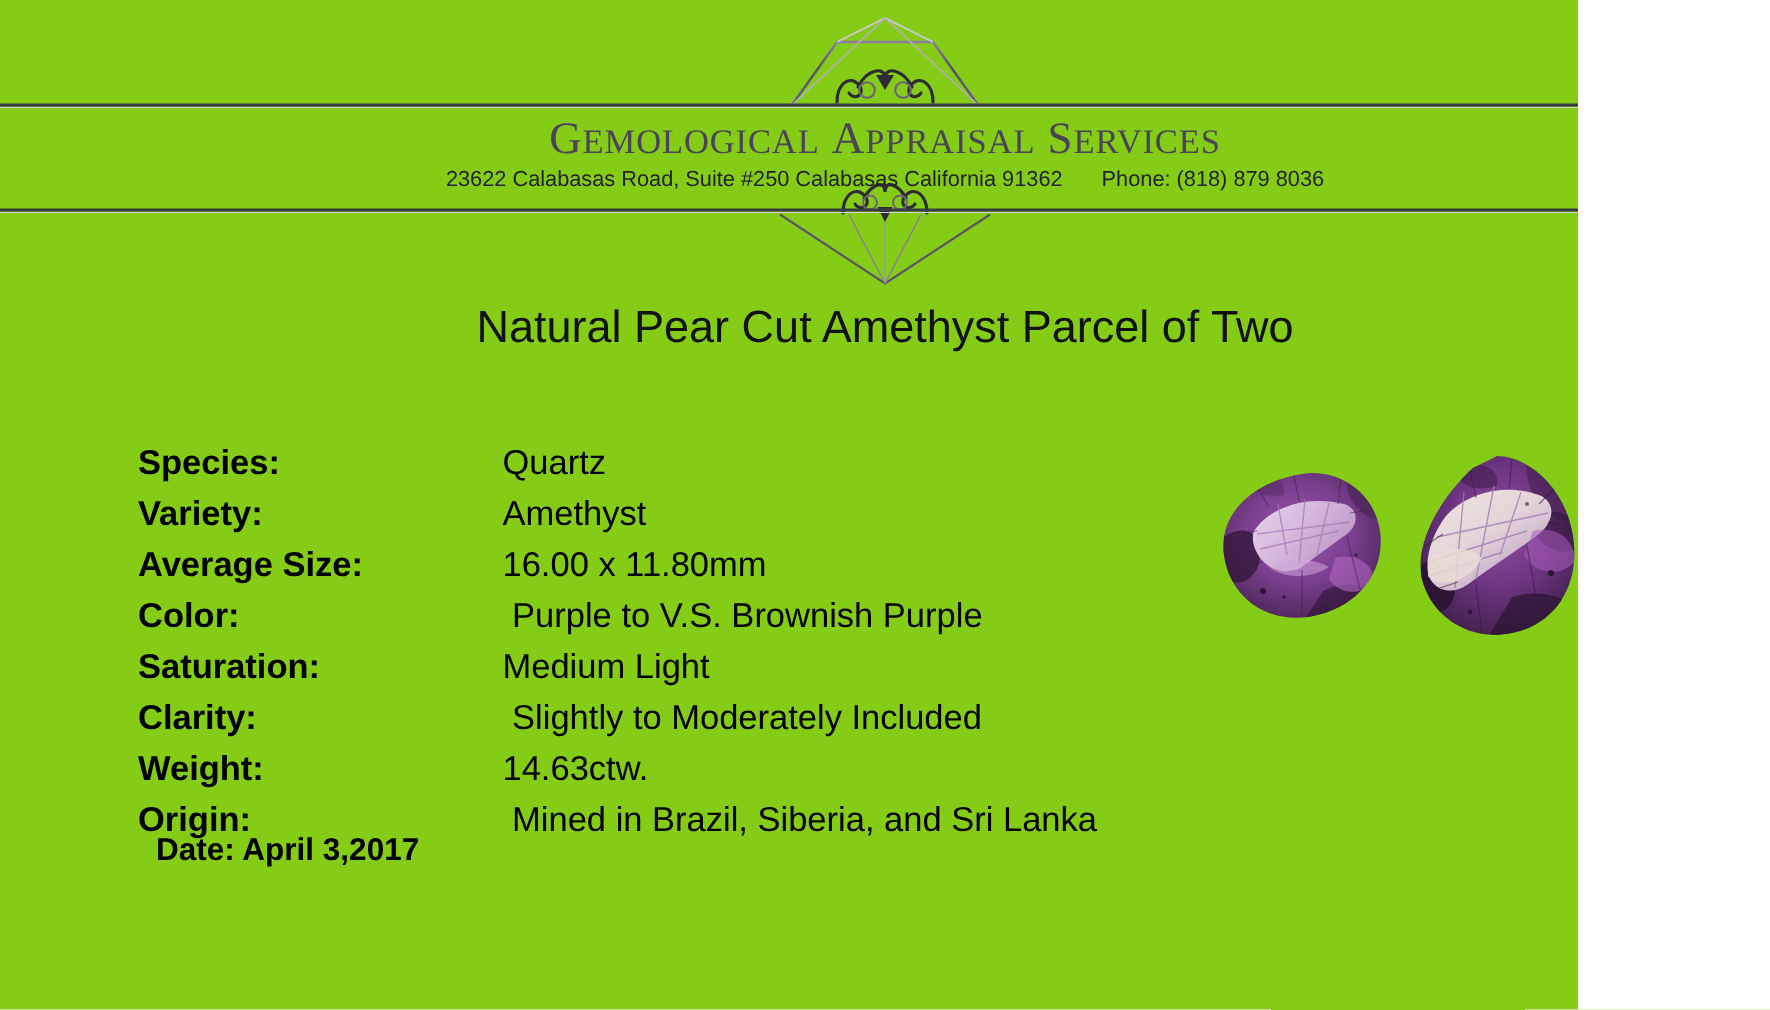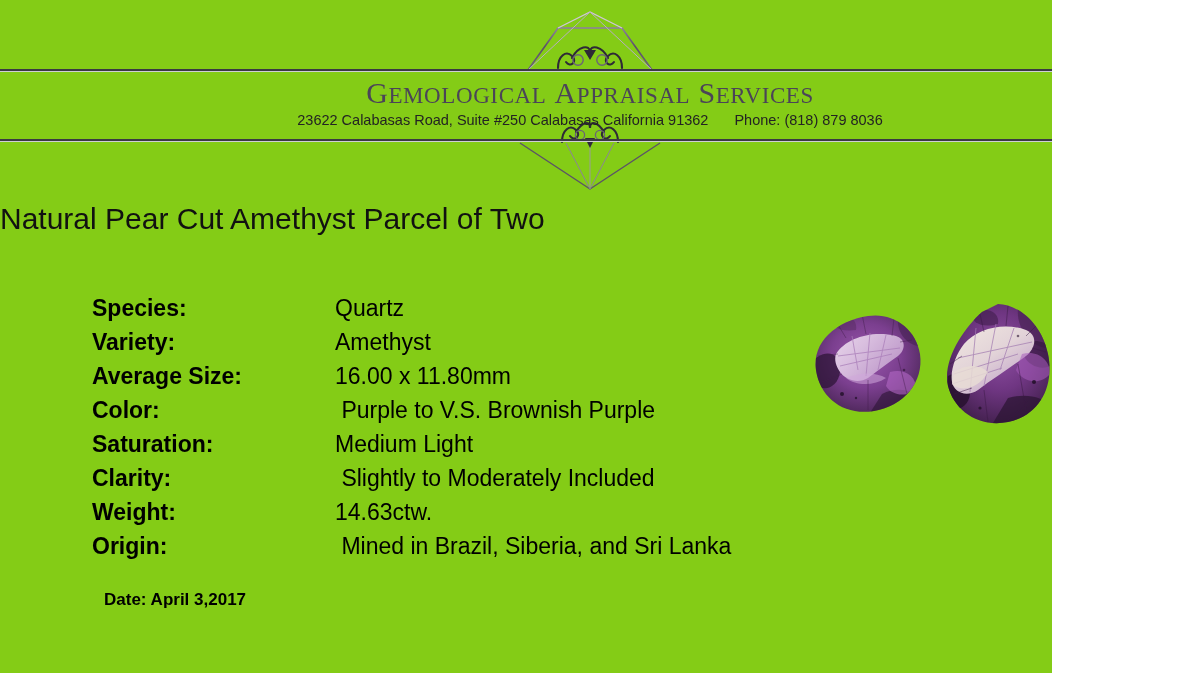--- a/index.html
+++ b/index.html
@@ -81,21 +81,21 @@
     white-space: nowrap;
   }
   #address-line .phone { margin-left: 26px; text-align: right; }
 
   
   #doc-title {
     position: absolute;
     left: 0;
     top: 202px;
     width: 1180px;
-    text-align: left;
+    text-align: center;
     font-size: 30px;
     font-weight: normal;
     color: #111111;
     white-space: nowrap;
   }
 
   
   #spec-list {
     position: absolute;
     left: 92px;
@@ -122,22 +122,22 @@
     font-weight: normal;
     color: #000000;
     vertical-align: top;
     white-space: pre;
   }
 
   
   #date-line {
     position: absolute;
     left: 104px;
-    top: 590px;
-    font-size: 17px;
+    top: 555px;
+    font-size: 21px;
     font-weight: bold;
     color: #000000;
     white-space: nowrap;
   }
 
   
   #gem-photo {
     position: absolute;
     left: 812px;
     top: 298px;

